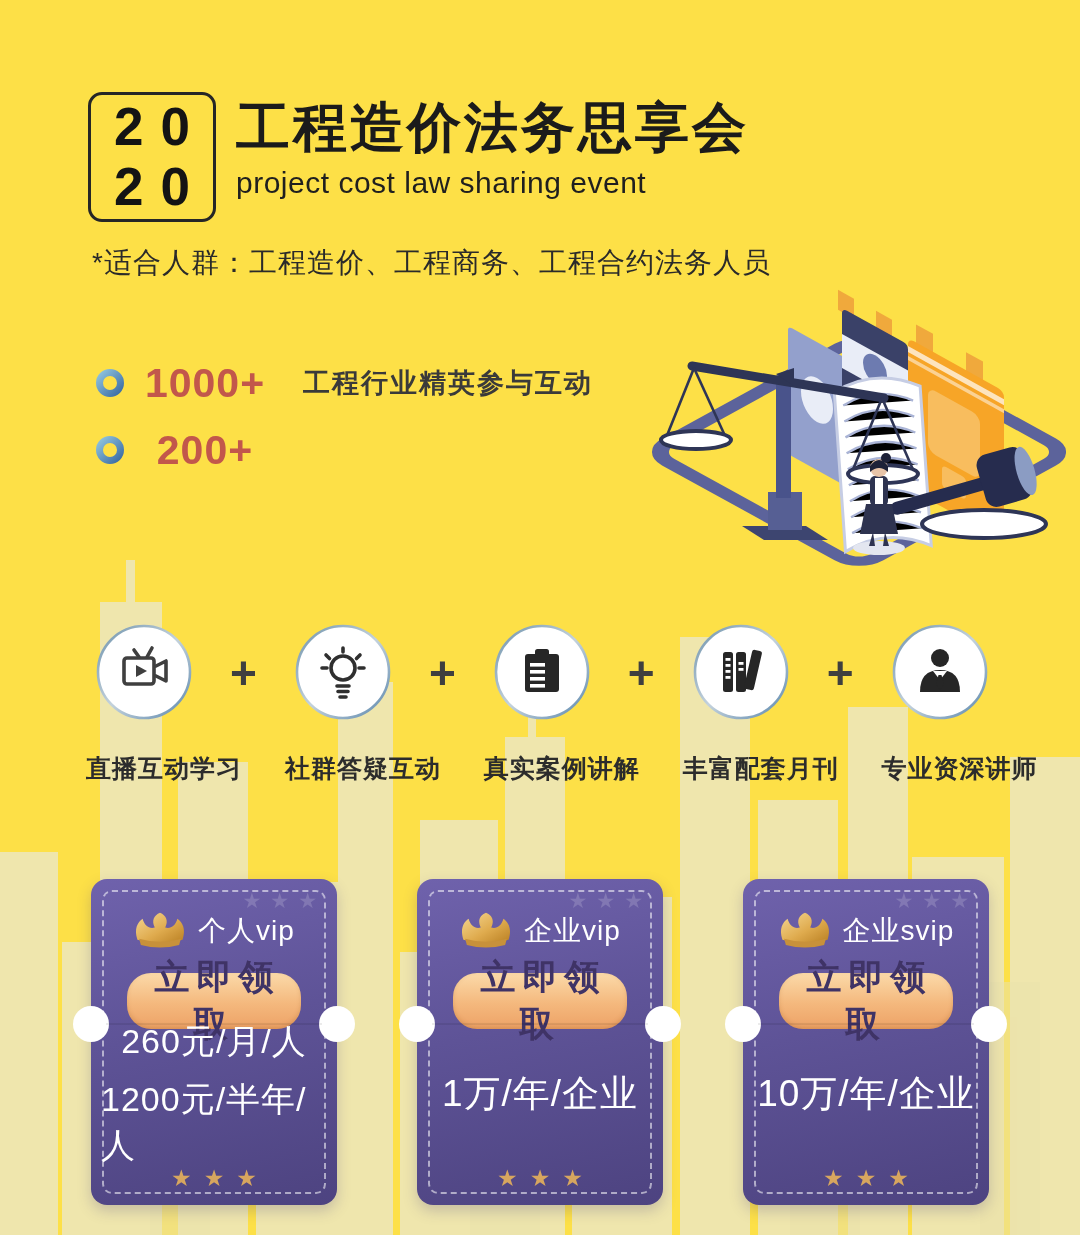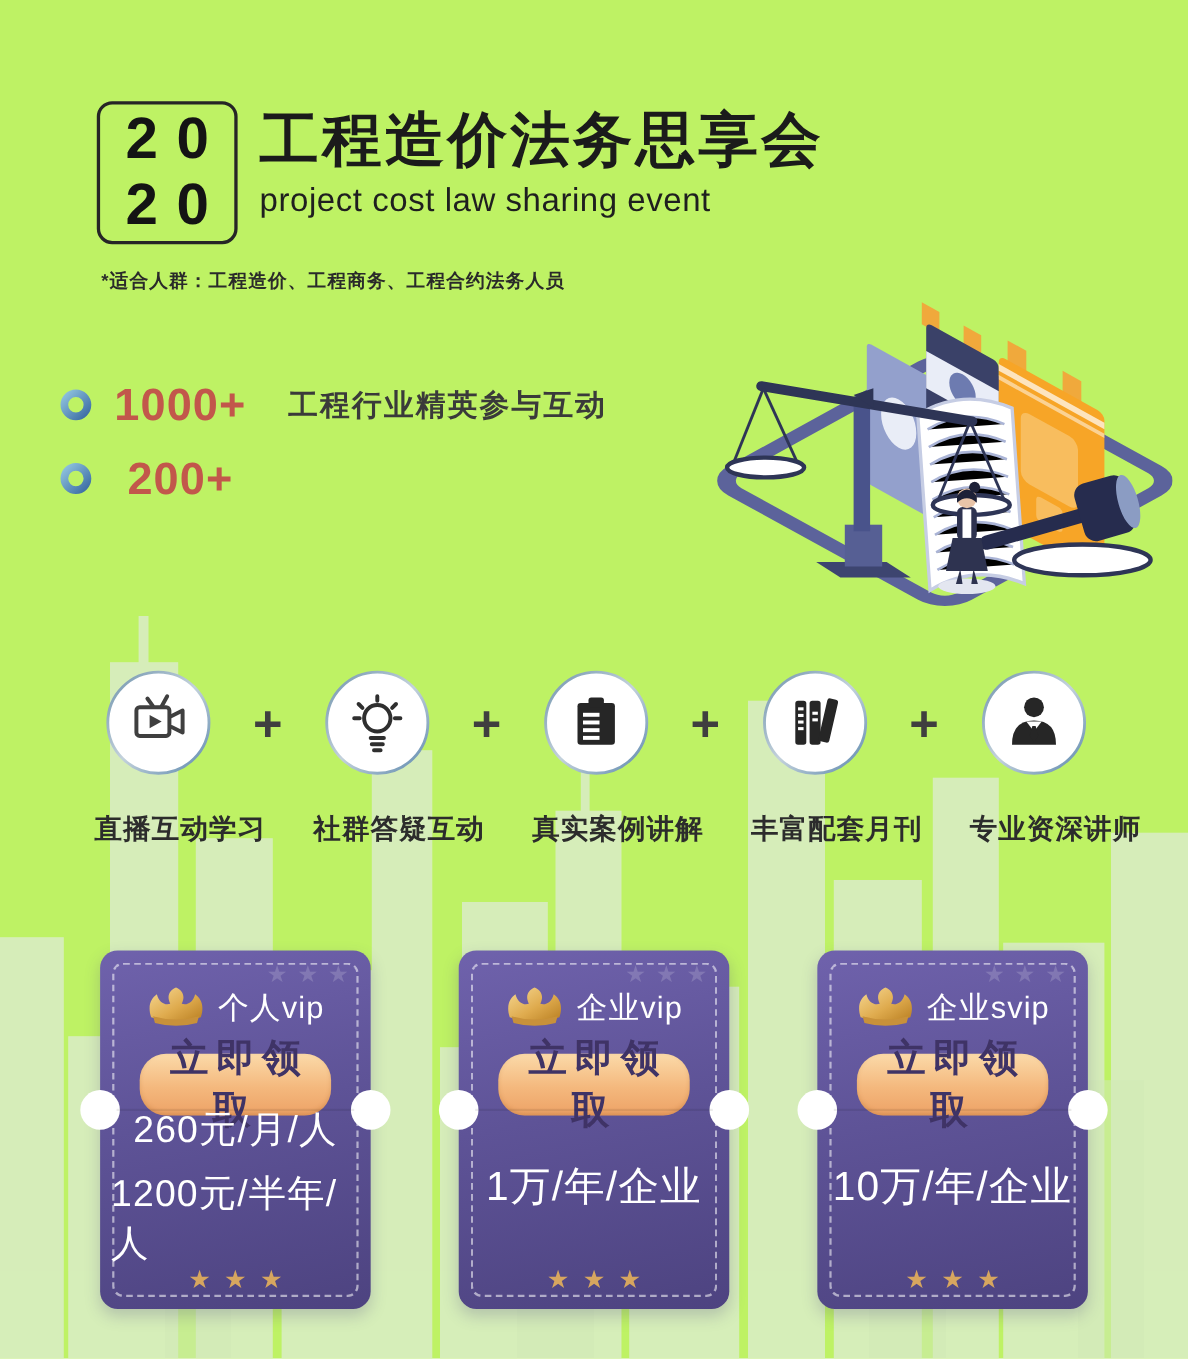--- a/index.html
+++ b/index.html
@@ -1,41 +1,41 @@
 <!DOCTYPE html>
 <html><head>
 <meta charset="utf-8">
 <style>
   * { margin:0; padding:0; box-sizing:border-box; }
   html,body { background:#f3f4f6; }
   body { font-family:"Liberation Sans","DejaVu Sans",sans-serif; }
   .page {
     position:relative; width:1080px; height:1235px; margin:0 auto;
-    background:#bef264; overflow:hidden;
+    background:#fde047; overflow:hidden;
   }
   
   .skyline { position:absolute; left:0; top:552px; z-index:0; opacity:.6; }
   .content { position:relative; z-index:1; }
 
   
   .header { display:flex; align-items:flex-start; margin:92px 0 0 88px; }
   .year-box {
     width:128px; height:130px; border:3px solid #262626; border-radius:14px;
     display:flex; flex-direction:column; justify-content:center; align-items:center;
     color:#141414; font-weight:bold; font-size:53px; line-height:60px;
   }
   .year-box span { letter-spacing:17px; margin-right:-17px; }
   .title-block { margin-left:20px; padding-top:4px; }
   .main-title { font-size:54px; font-weight:800; color:#1b1b1b; letter-spacing:3px; line-height:62px; }
   .sub-title { font-size:30px; font-weight:500; color:#1f1f1f; margin-top:8px; letter-spacing:.5px; }
-  .audience { margin:22px 0 0 92px; font-size:17px; color:#2a2a2a; font-weight:700; letter-spacing:1px; }
+  .audience { margin:22px 0 0 92px; font-size:28px; color:#2a2a2a; font-weight:400; letter-spacing:1px; }
 
   
   .mid { position:relative; margin-top:64px; height:278px; }
-  .stats { padding:14px 0 0 54px; }
+  .stats { padding:14px 0 0 95px; }
   .stat { display:flex; align-items:center; height:46px; margin-bottom:21px; }
   .stat-ring { width:30px; height:30px; flex:0 0 30px; }
   .stat-value { width:160px; text-align:center; font-size:41px; font-weight:bold; color:#c2574b; letter-spacing:1px; }
   .stat-label { font-size:27px; color:#3a3a3a; font-weight:600; letter-spacing:2px; margin-left:18px; }
   .illustration { position:absolute; top:-90px; right:14px; width:420px; height:330px; }
 
   
   .features { display:flex; justify-content:space-between; padding:0 58px; align-items:flex-start; }
   .feature { width:172px; display:flex; flex-direction:column; align-items:center; }
   .fcircle { width:96px; height:96px; }

